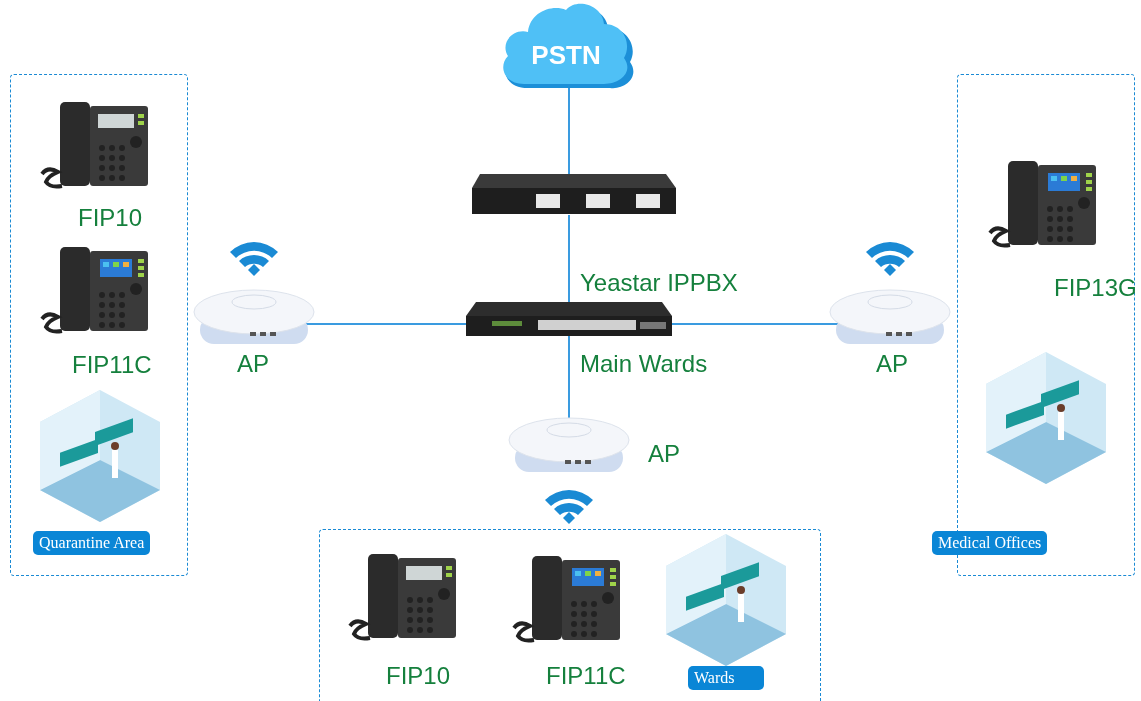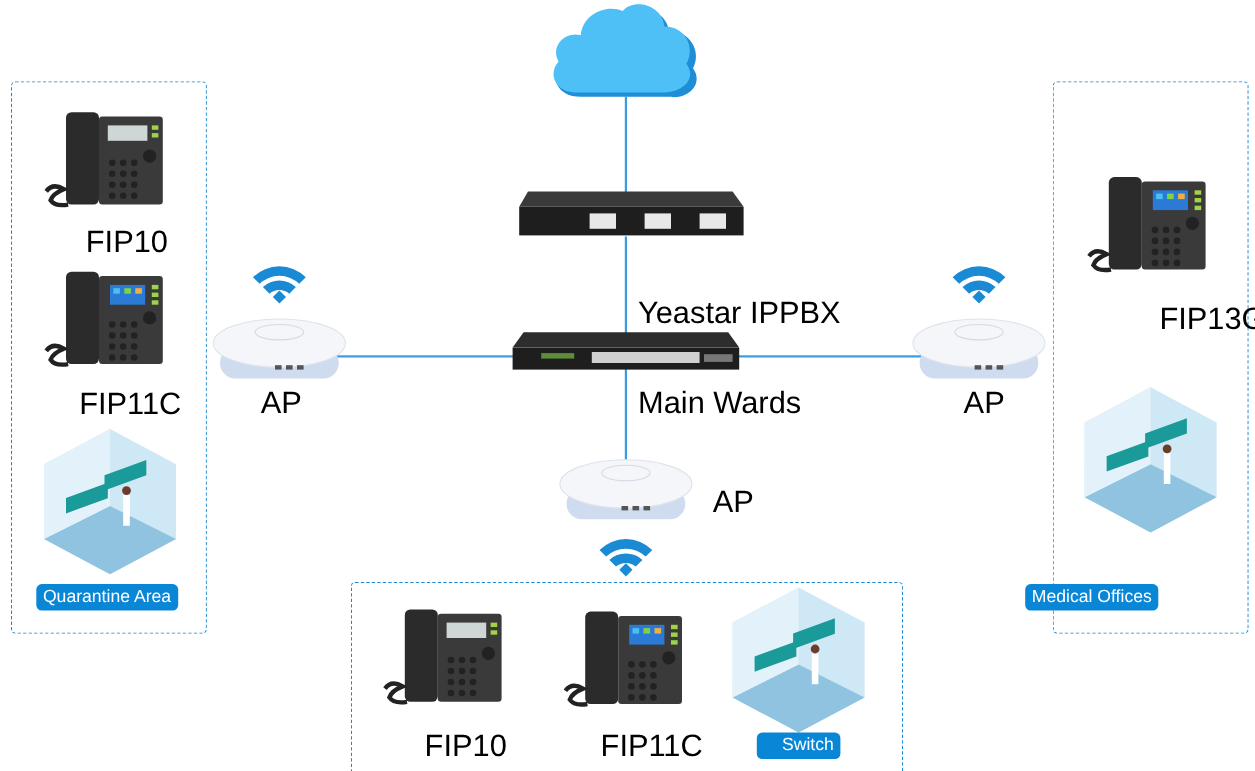--- a/index.html
+++ b/index.html
@@ -1,39 +1,40 @@
 <!DOCTYPE html>
 <html><head>
 <meta charset="utf-8">
 <style>
   html, body { margin:0; padding:0; background:#ffffff; }
   body { width:1141px; height:701px; position:relative; overflow:hidden;
          font-family:"Liberation Sans", "DejaVu Sans", sans-serif; color:#231815; }
   .abs { position:absolute; }
   .zone { position:absolute; border:1.5px dashed #1a8ad4; border-radius:4px; }
-  .label { position:absolute; font-size:28px; color:#000000; white-space:nowrap; }
+  .label { position:absolute; font-size:24px; color:#15803d; white-space:nowrap; }
   .badge { position:absolute; background:#0a86d6; color:#fff; font-size:16px; border-radius:5px;
-           padding:2px 6px; white-space:nowrap; line-height:20px; text-align:right; }
+           padding:2px 6px; white-space:nowrap; line-height:20px; text-align:left;font-family:Liberation Serif, serif; }
   .line { position:absolute; background:#3a9be0; }
   svg { position:absolute; overflow:visible; }
 </style>
 </head>
 <body>
 
 <div class="line" style="left:568px;top:88px;width:2px;height:90px;"></div>
 <div class="line" style="left:568px;top:215px;width:2px;height:95px;"></div>
 <div class="line" style="left:568px;top:335px;width:2px;height:85px;"></div>
 <div class="line" style="left:305px;top:323px;width:165px;height:2px;"></div>
 <div class="line" style="left:668px;top:323px;width:170px;height:2px;"></div>
 
 <div class="abs" style="left:498px;top:4px;width:140px;height:88px;">
   <svg width="140" height="88">
     <path d="M30,84 C8,84 2,66 12,56 C4,44 16,28 32,32 C34,12 56,4 70,10 C80,-2 108,4 110,24 C130,24 140,44 132,58 C142,72 128,86 112,84 Z" fill="#1c8fd8"></path>
     <path d="M26,80 C6,80 0,62 10,52 C2,40 14,24 30,28 C32,8 54,0 68,6 C78,-6 104,0 106,20 C126,20 134,40 126,54 C136,68 122,80 106,80 Z" fill="#4fc0f6"></path>
   </svg>
+  <div class="abs" style="left:0;top:36px;width:136px;text-align:center;color:#fff;font-weight:bold;font-size:26px;">PSTN</div>
 </div>
 
 <div class="abs" style="left:470px;top:172px;width:206px;height:44px;">
   <svg width="206" height="44">
     <polygon points="10,2 196,2 206,16 2,16" fill="#3a3a3a"></polygon>
     <rect x="2" y="16" width="204" height="26" fill="#1e1e1e"></rect>
     <rect x="66" y="22" width="24" height="14" fill="#e8e8e8"></rect>
     <rect x="116" y="22" width="24" height="14" fill="#e8e8e8"></rect>
     <rect x="166" y="22" width="24" height="14" fill="#e8e8e8"></rect>
   </svg>
@@ -196,13 +197,13 @@
     <use href="#phone-mono"></use>
   </svg>
 <div class="label" style="left:386px;top:662px;">FIP10</div>
 <svg width="110" height="92" style="left:510px;top:552px;">
     <use href="#phone-color"></use>
   </svg>
 <div class="label" style="left:546px;top:662px;">FIP11C</div>
 <svg width="120" height="132" style="left:666px;top:534px;">
     <use href="#room"></use>
   </svg>
-<div class="badge" style="left:688px;top:666px;width:64px;">Switch</div>
+<div class="badge" style="left:688px;top:666px;width:64px;">Wards</div>
 
 </body></html>

